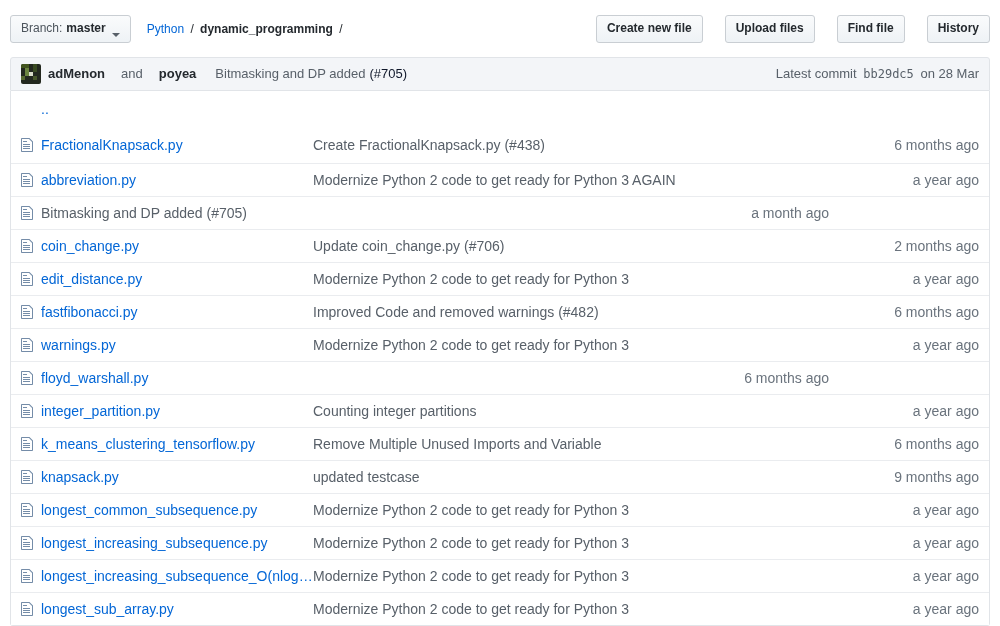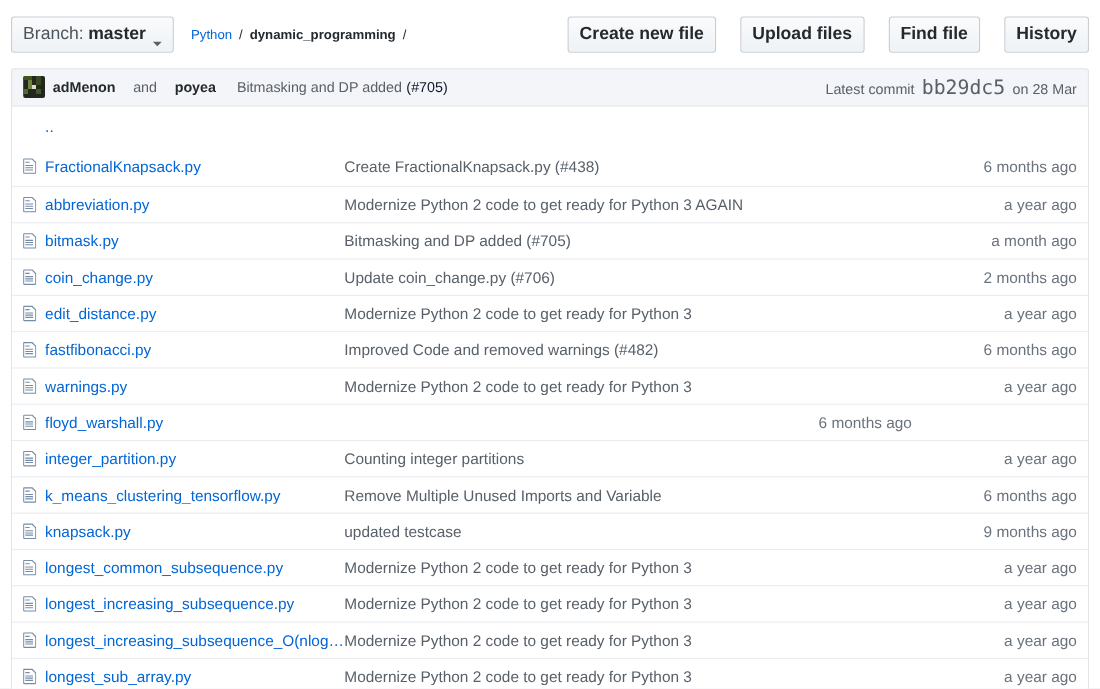--- a/index.html
+++ b/index.html
@@ -17,21 +17,21 @@
   
   .file-navigation {
     display: flex;
     align-items: center;
     margin-bottom: 14px;
   }
   .btn {
     display: inline-flex;
     align-items: flex-end;
     font-family: "Liberation Sans", "DejaVu Sans", sans-serif;
-    font-size: 16px;
+    font-size: 12px;
     font-weight: 700;
     color: #24292e;
     background: linear-gradient(180deg, #fafbfc, #eff3f6 90%);
     border: 1px solid #c9ced3;
     border-radius: 3px;
     padding: 5px 10px;
     line-height: 1.3;
     cursor: pointer;
     white-space: nowrap;
   }
@@ -87,21 +87,21 @@
     text-decoration: none;
     margin: 0 16px;
     cursor: pointer;
   }
   .author:first-of-type { margin-left: 0; }
   .commit-msg { color: #586069; text-decoration: none; margin-left: 3px; cursor: pointer; }
   .pr-link { color: #0f172a; text-decoration: none; margin-left: 4px; cursor: pointer; }
   .tease-right { margin-left: auto; white-space: nowrap; }
   .sha {
     font-family: "DejaVu Sans Mono", "Liberation Mono", monospace;
-    font-size: 18px;
+    font-size: 12px;
     color: #586069;
     text-decoration: none;
     margin: 0 3px;
     cursor: pointer;
   }
 
   
   .files-table {
     border: 1px solid #e1e4e8;
     border-top: 0;
@@ -214,23 +214,20 @@
       <a href="#" class="msg-link">Modernize Python 2 code to get ready for Python 3 AGAIN</a>
     </span>
     <span class="age-cell">a year ago</span>
   </div>
         <div class="file-row">
     <span class="icon-cell">
       <svg width="12" height="16" viewBox="0 0 12 16" aria-hidden="true">
         <path fill="#748ca8" fill-rule="evenodd" d="M6 5H2V4h4v1zM2 8h7V7H2v1zm0 2h7V9H2v1zm0 2h7v-1H2v1zm10-7.5V14c0 .55-.45 1-1 1H1c-.55 0-1-.45-1-1V2c0-.55.45-1 1-1h7.5L12 4.5zM11 5L8 2H1v12h10V5z"></path>
       </svg>
     </span>
-    <span class="name-cell">
-      <a href="#" class="file-link">bitmask.py</a>
-    </span>
     <span class="msg-cell">
       <a href="#" class="msg-link">Bitmasking and DP added (#705)</a>
     </span>
     <span class="age-cell">a month ago</span>
   </div>
         <div class="file-row">
     <span class="icon-cell">
       <svg width="12" height="16" viewBox="0 0 12 16" aria-hidden="true">
         <path fill="#748ca8" fill-rule="evenodd" d="M6 5H2V4h4v1zM2 8h7V7H2v1zm0 2h7V9H2v1zm0 2h7v-1H2v1zm10-7.5V14c0 .55-.45 1-1 1H1c-.55 0-1-.45-1-1V2c0-.55.45-1 1-1h7.5L12 4.5zM11 5L8 2H1v12h10V5z"></path>
       </svg>

